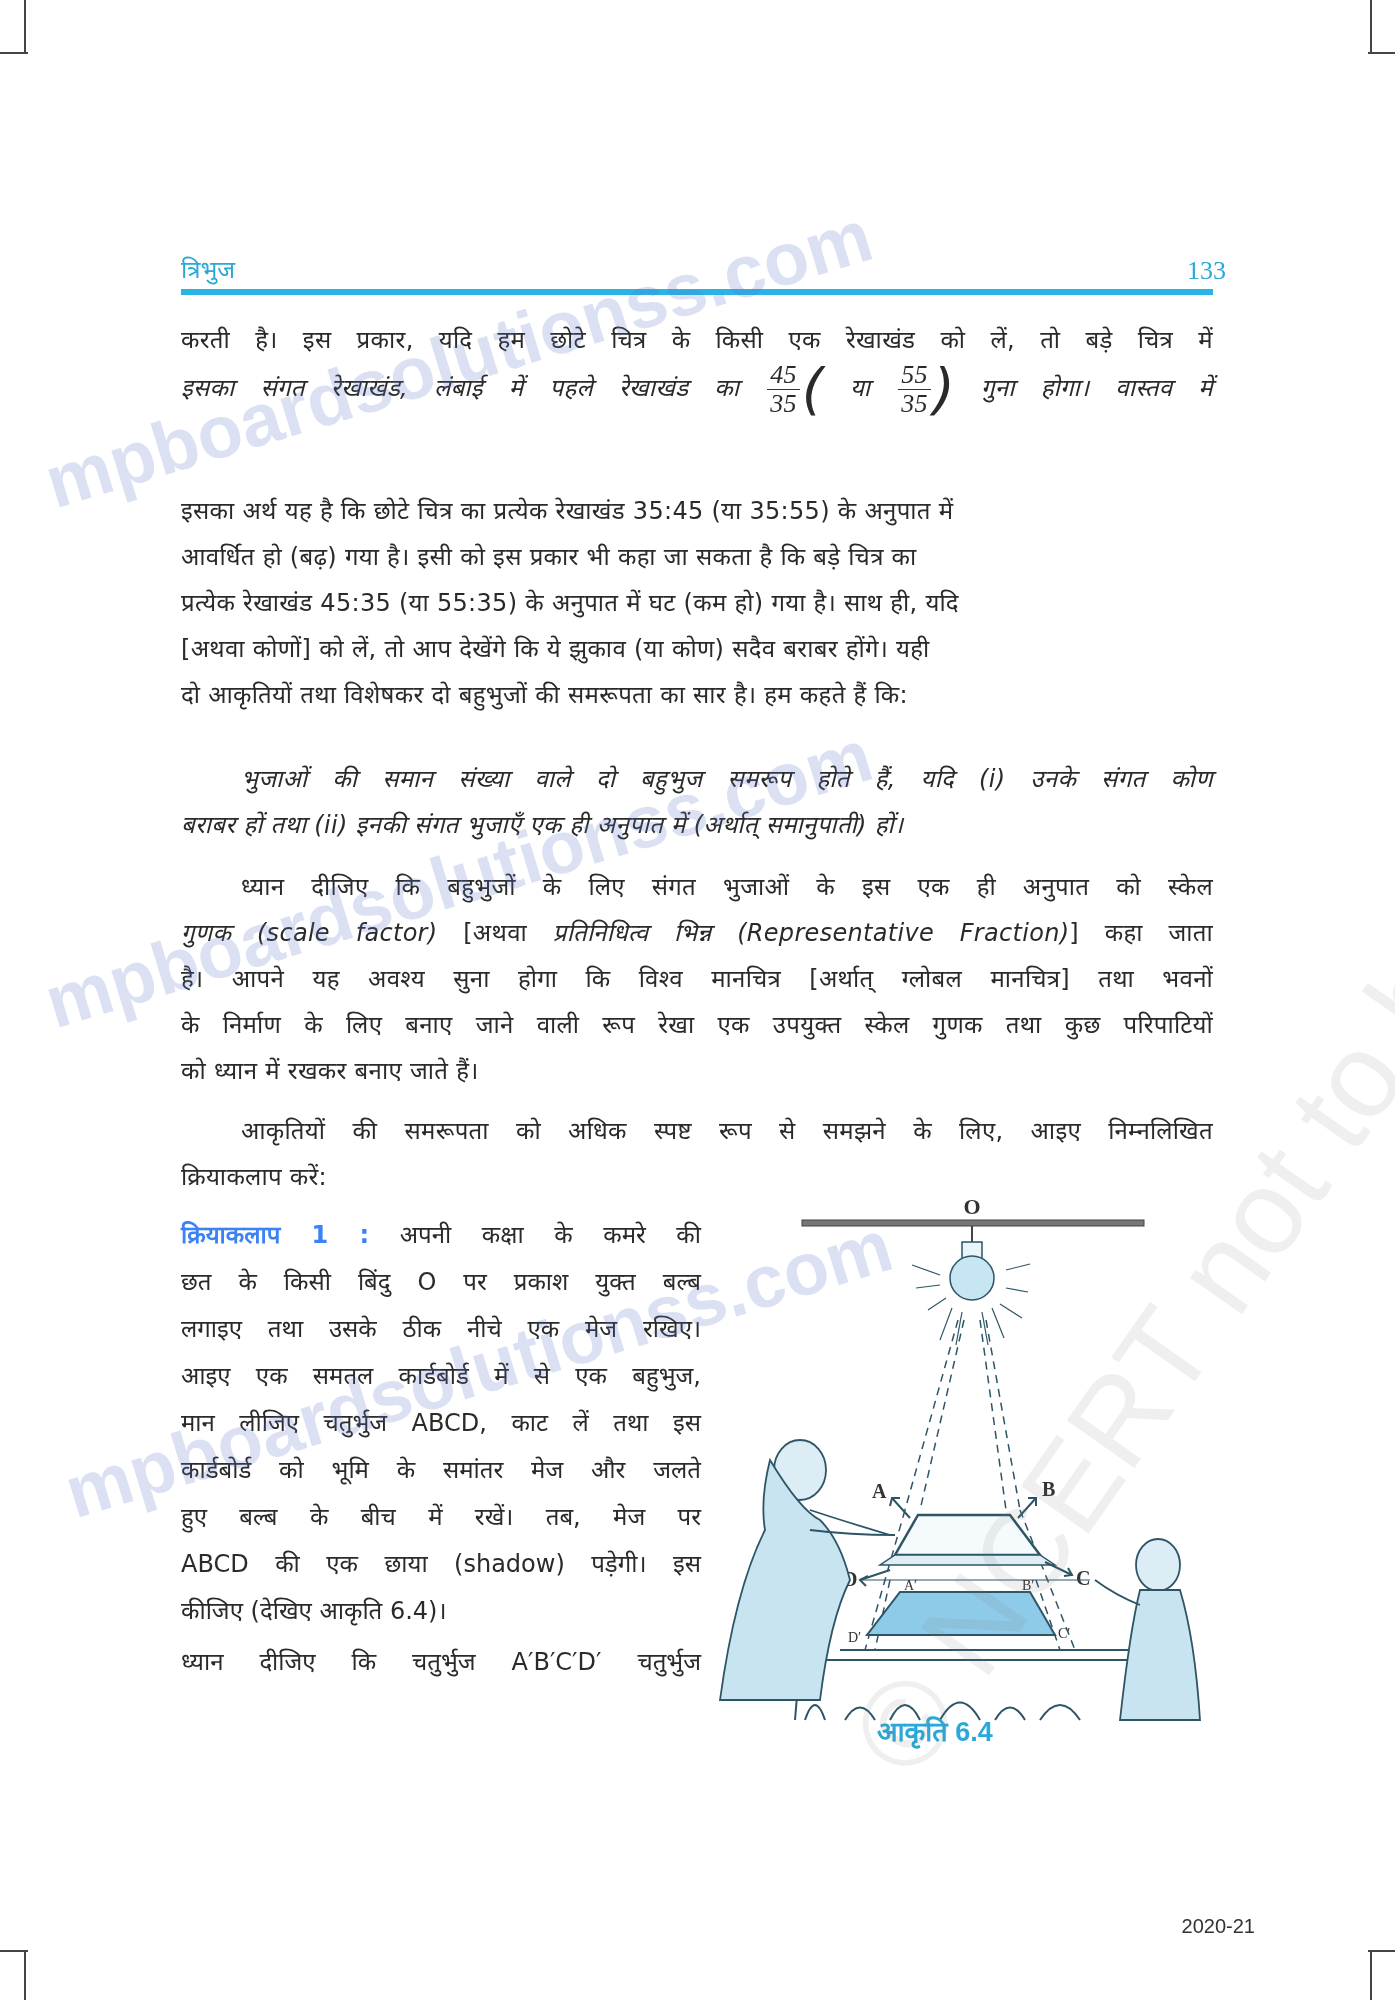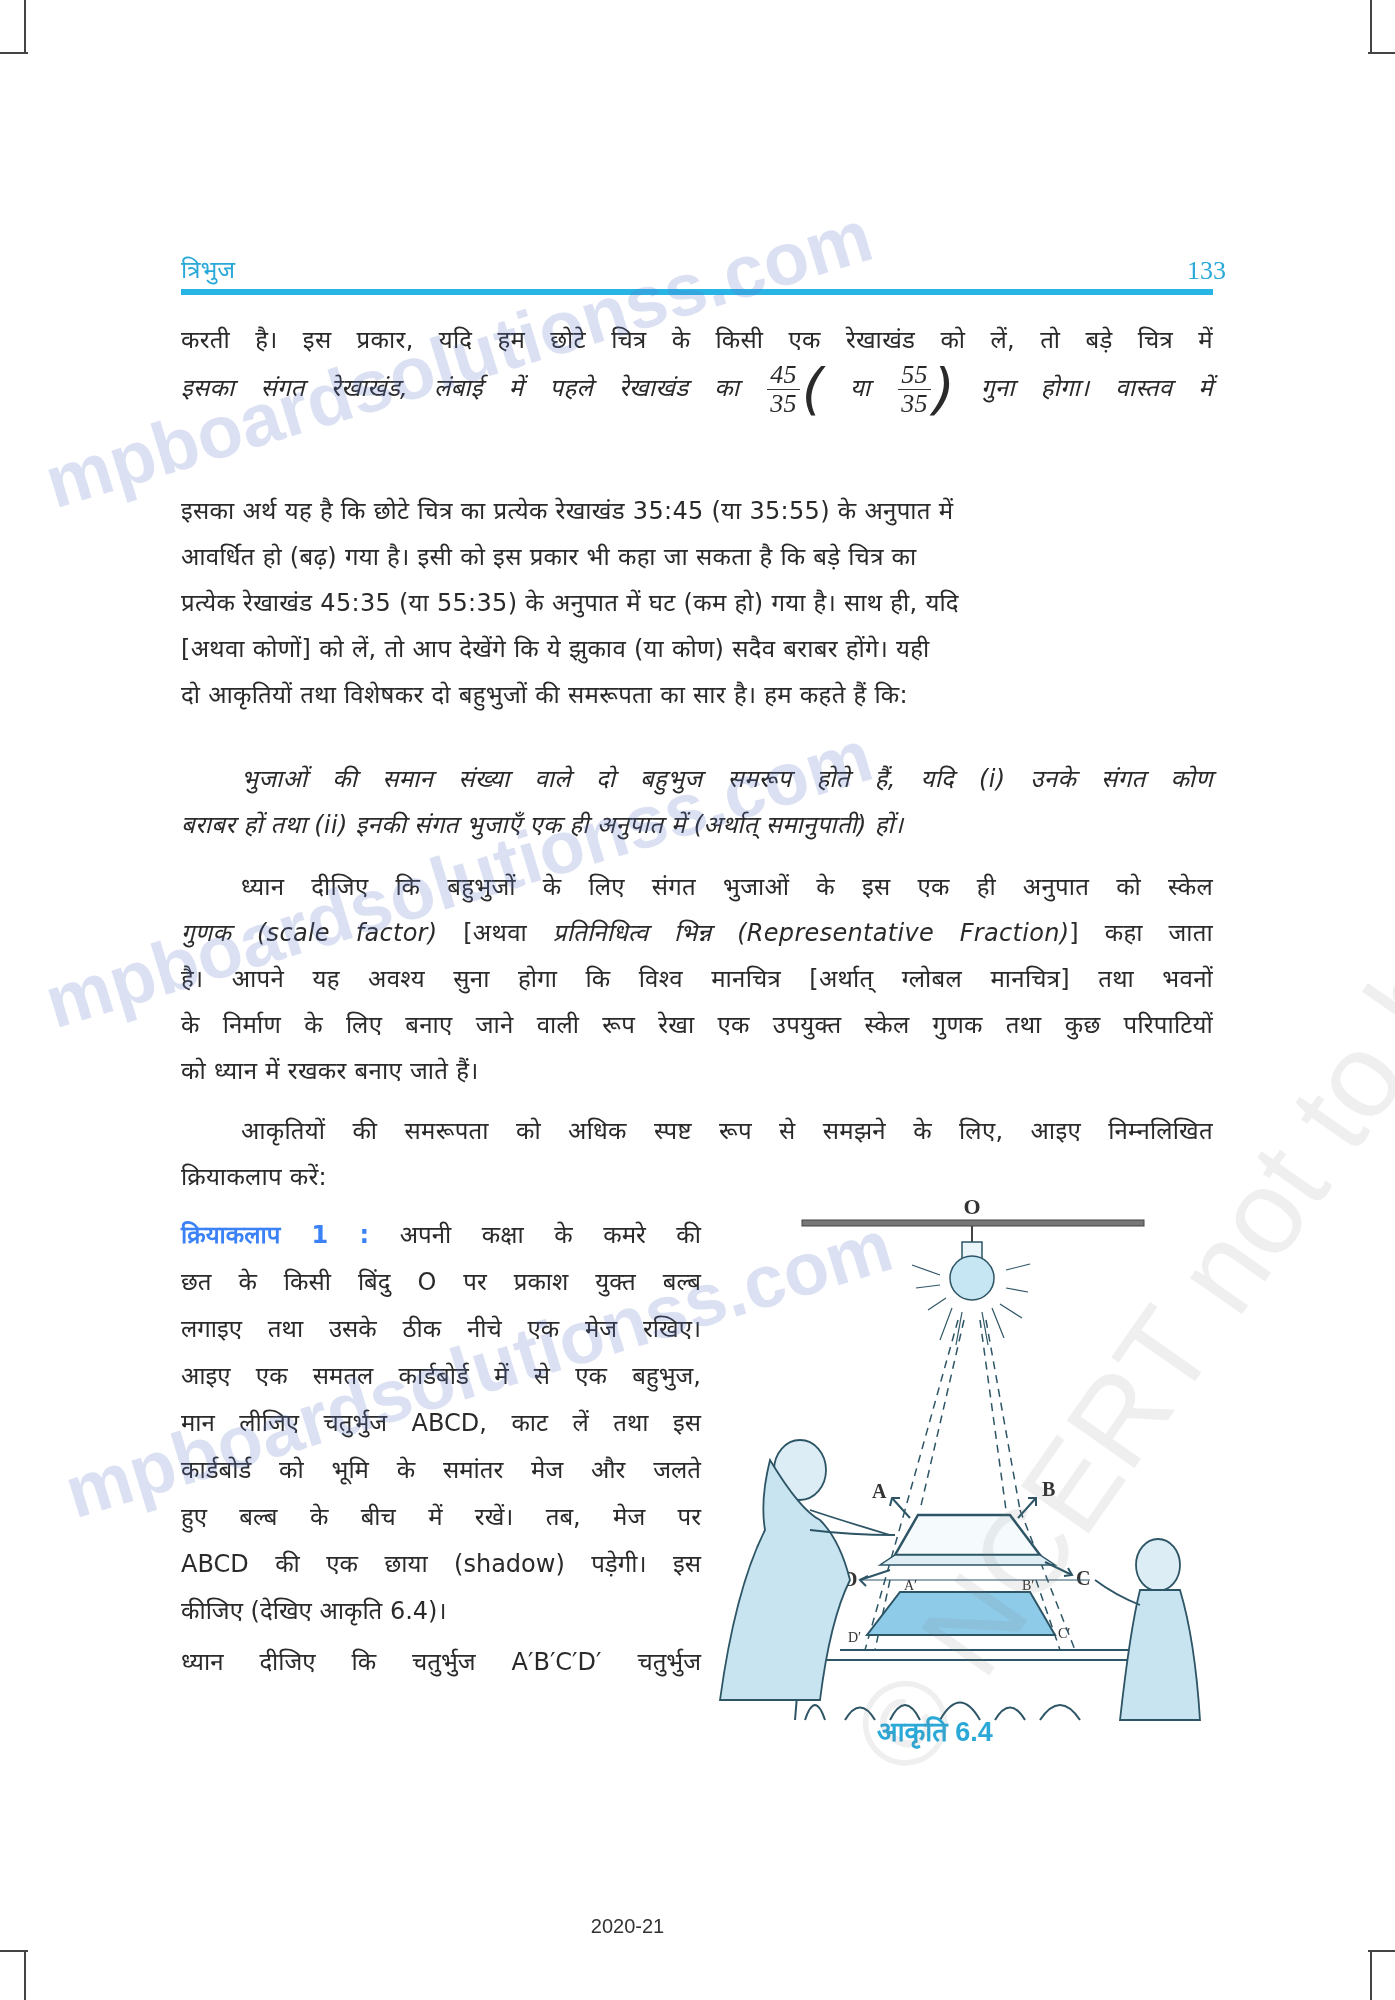--- a/index.html
+++ b/index.html
@@ -44,21 +44,21 @@
       position: absolute; left: 181px; width: 520px;
       font-family: "DejaVu Sans", sans-serif; font-size: 24px;
       line-height: 47px; text-align: justify; text-align-last: justify;
     }
     .figure { position: absolute; left: 700px; top: 1180px; width: 520px; height: 560px; }
     .figure-caption {
       position: absolute; left: 877px; top: 1712px;
       font-family: Liberation Sans, sans-serif; font-weight: bold; font-size: 27px; color: #2aa8d8;
     }
     .footer-year {
-      position: absolute; left: 0; width: 1255px; top: 1915px; text-align: center;
+      position: absolute; left: 0; width: 1255px; top: 1915px; text-align: right;
       font-family: "Liberation Sans", sans-serif; font-size: 20px; color: #333;
     }
     .watermark {
       position: absolute; font-family: "Liberation Sans", sans-serif; font-weight: bold;
       color: rgba(90, 120, 200, 0.22); font-size: 74px; white-space: nowrap;
       transform-origin: left bottom; transform: rotate(-17deg); pointer-events: none;
     }
     .watermark2 {
       position: absolute; font-family: "Liberation Sans", sans-serif;
       color: rgba(120, 120, 120, 0.12); font-size: 120px; white-space: nowrap;

